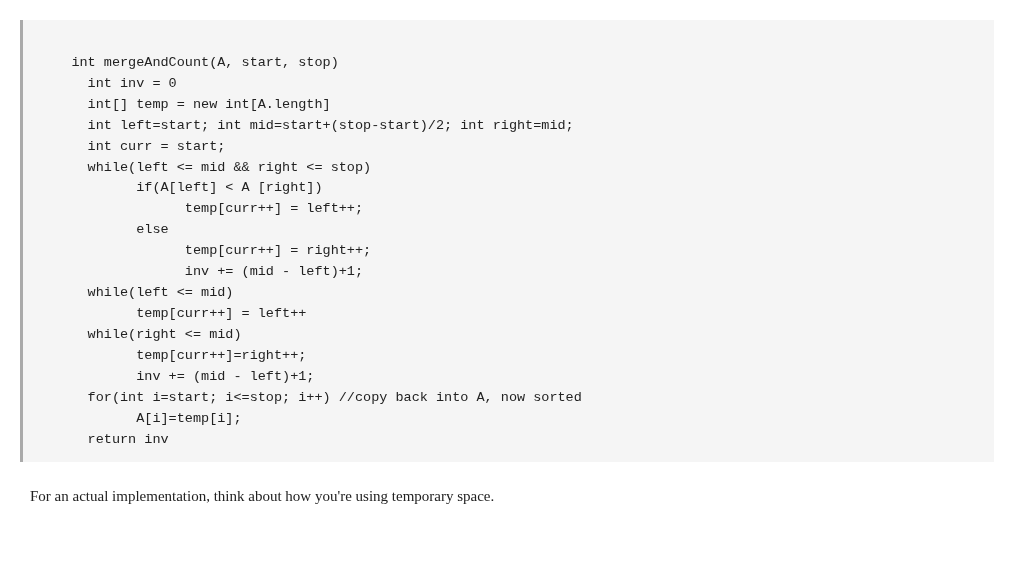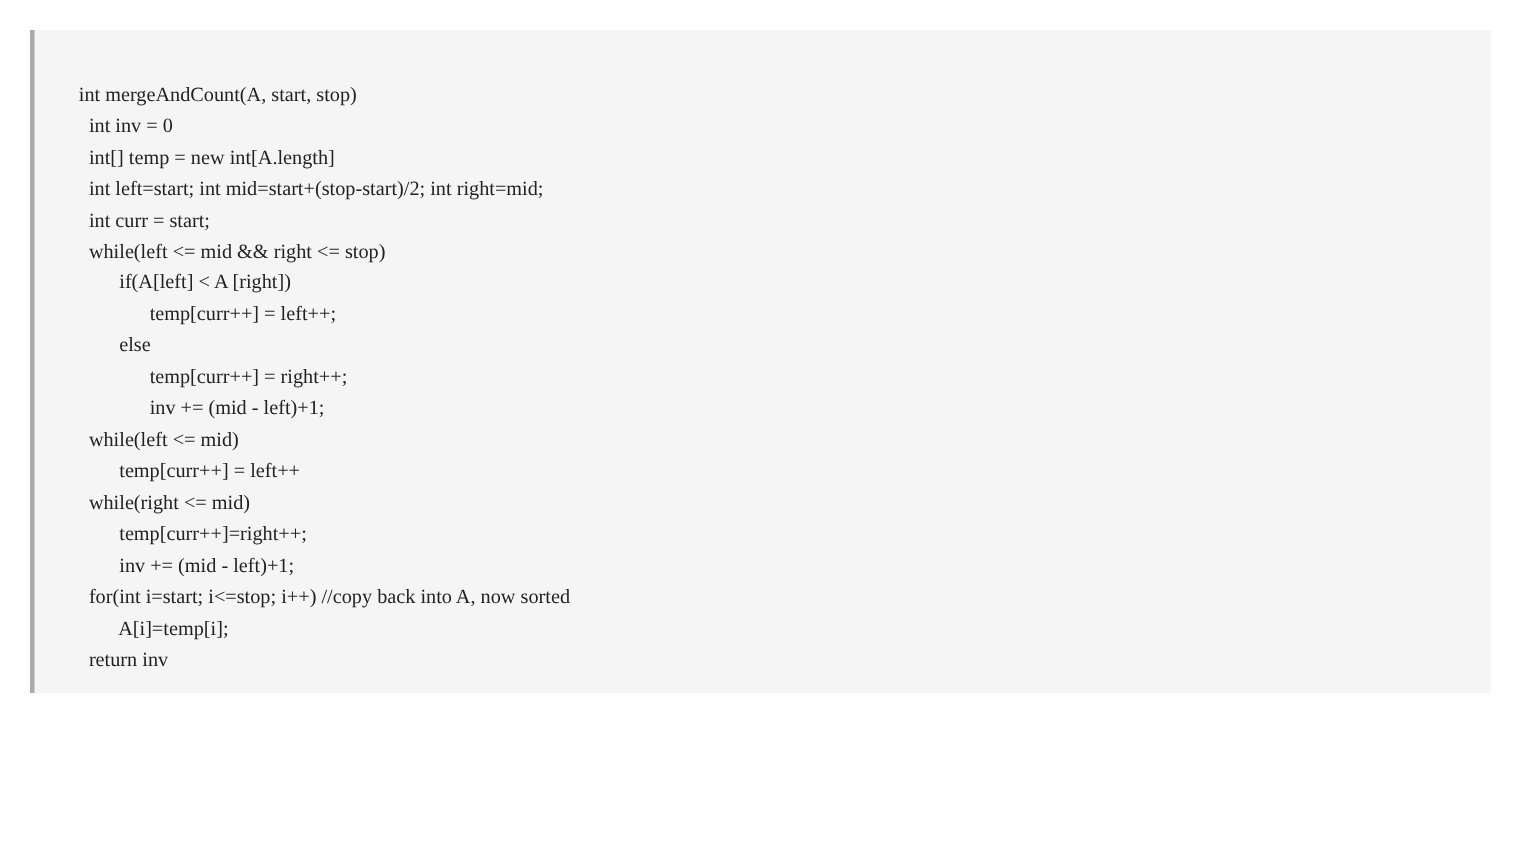--- a/index.html
+++ b/index.html
@@ -23,21 +23,21 @@
       padding: 20px 30px 20px 20px;
       display: flex;
       flex-direction: column;
       gap: 0;
     }
 
     .code-block {
       background: #f5f5f5;
       border-left: 3px solid #aaaaaa;
       padding: 12px 16px;
-      font-family: Liberation Serif, serif;
+      font-family: Liberation Mono, monospace;
       font-size: 13.5px;
       line-height: 1.55;
       color: #222222;
       white-space: pre;
       margin-bottom: 22px;
     }
 
     .description {
       font-family: Georgia, serif;
       font-size: 15px;
@@ -69,14 +69,15 @@
 <span>      while(left &lt;= mid)</span>
 <span>            temp[curr++] = left++</span>
 <span>      while(right &lt;= mid)</span>
 <span>            temp[curr++]=right++;</span>
 <span>            inv += (mid - left)+1;</span>
 <span>      for(int i=start; i&lt;=stop; i++) //copy back into A, now sorted</span>
 <span>            A[i]=temp[i];</span>
 <span>      return inv</span></div>
 
   <div class="description">
+    <div>For an actual implementation, think about how you're using temporary space.</div>
   </div>
 </div>
 
 </body></html>

